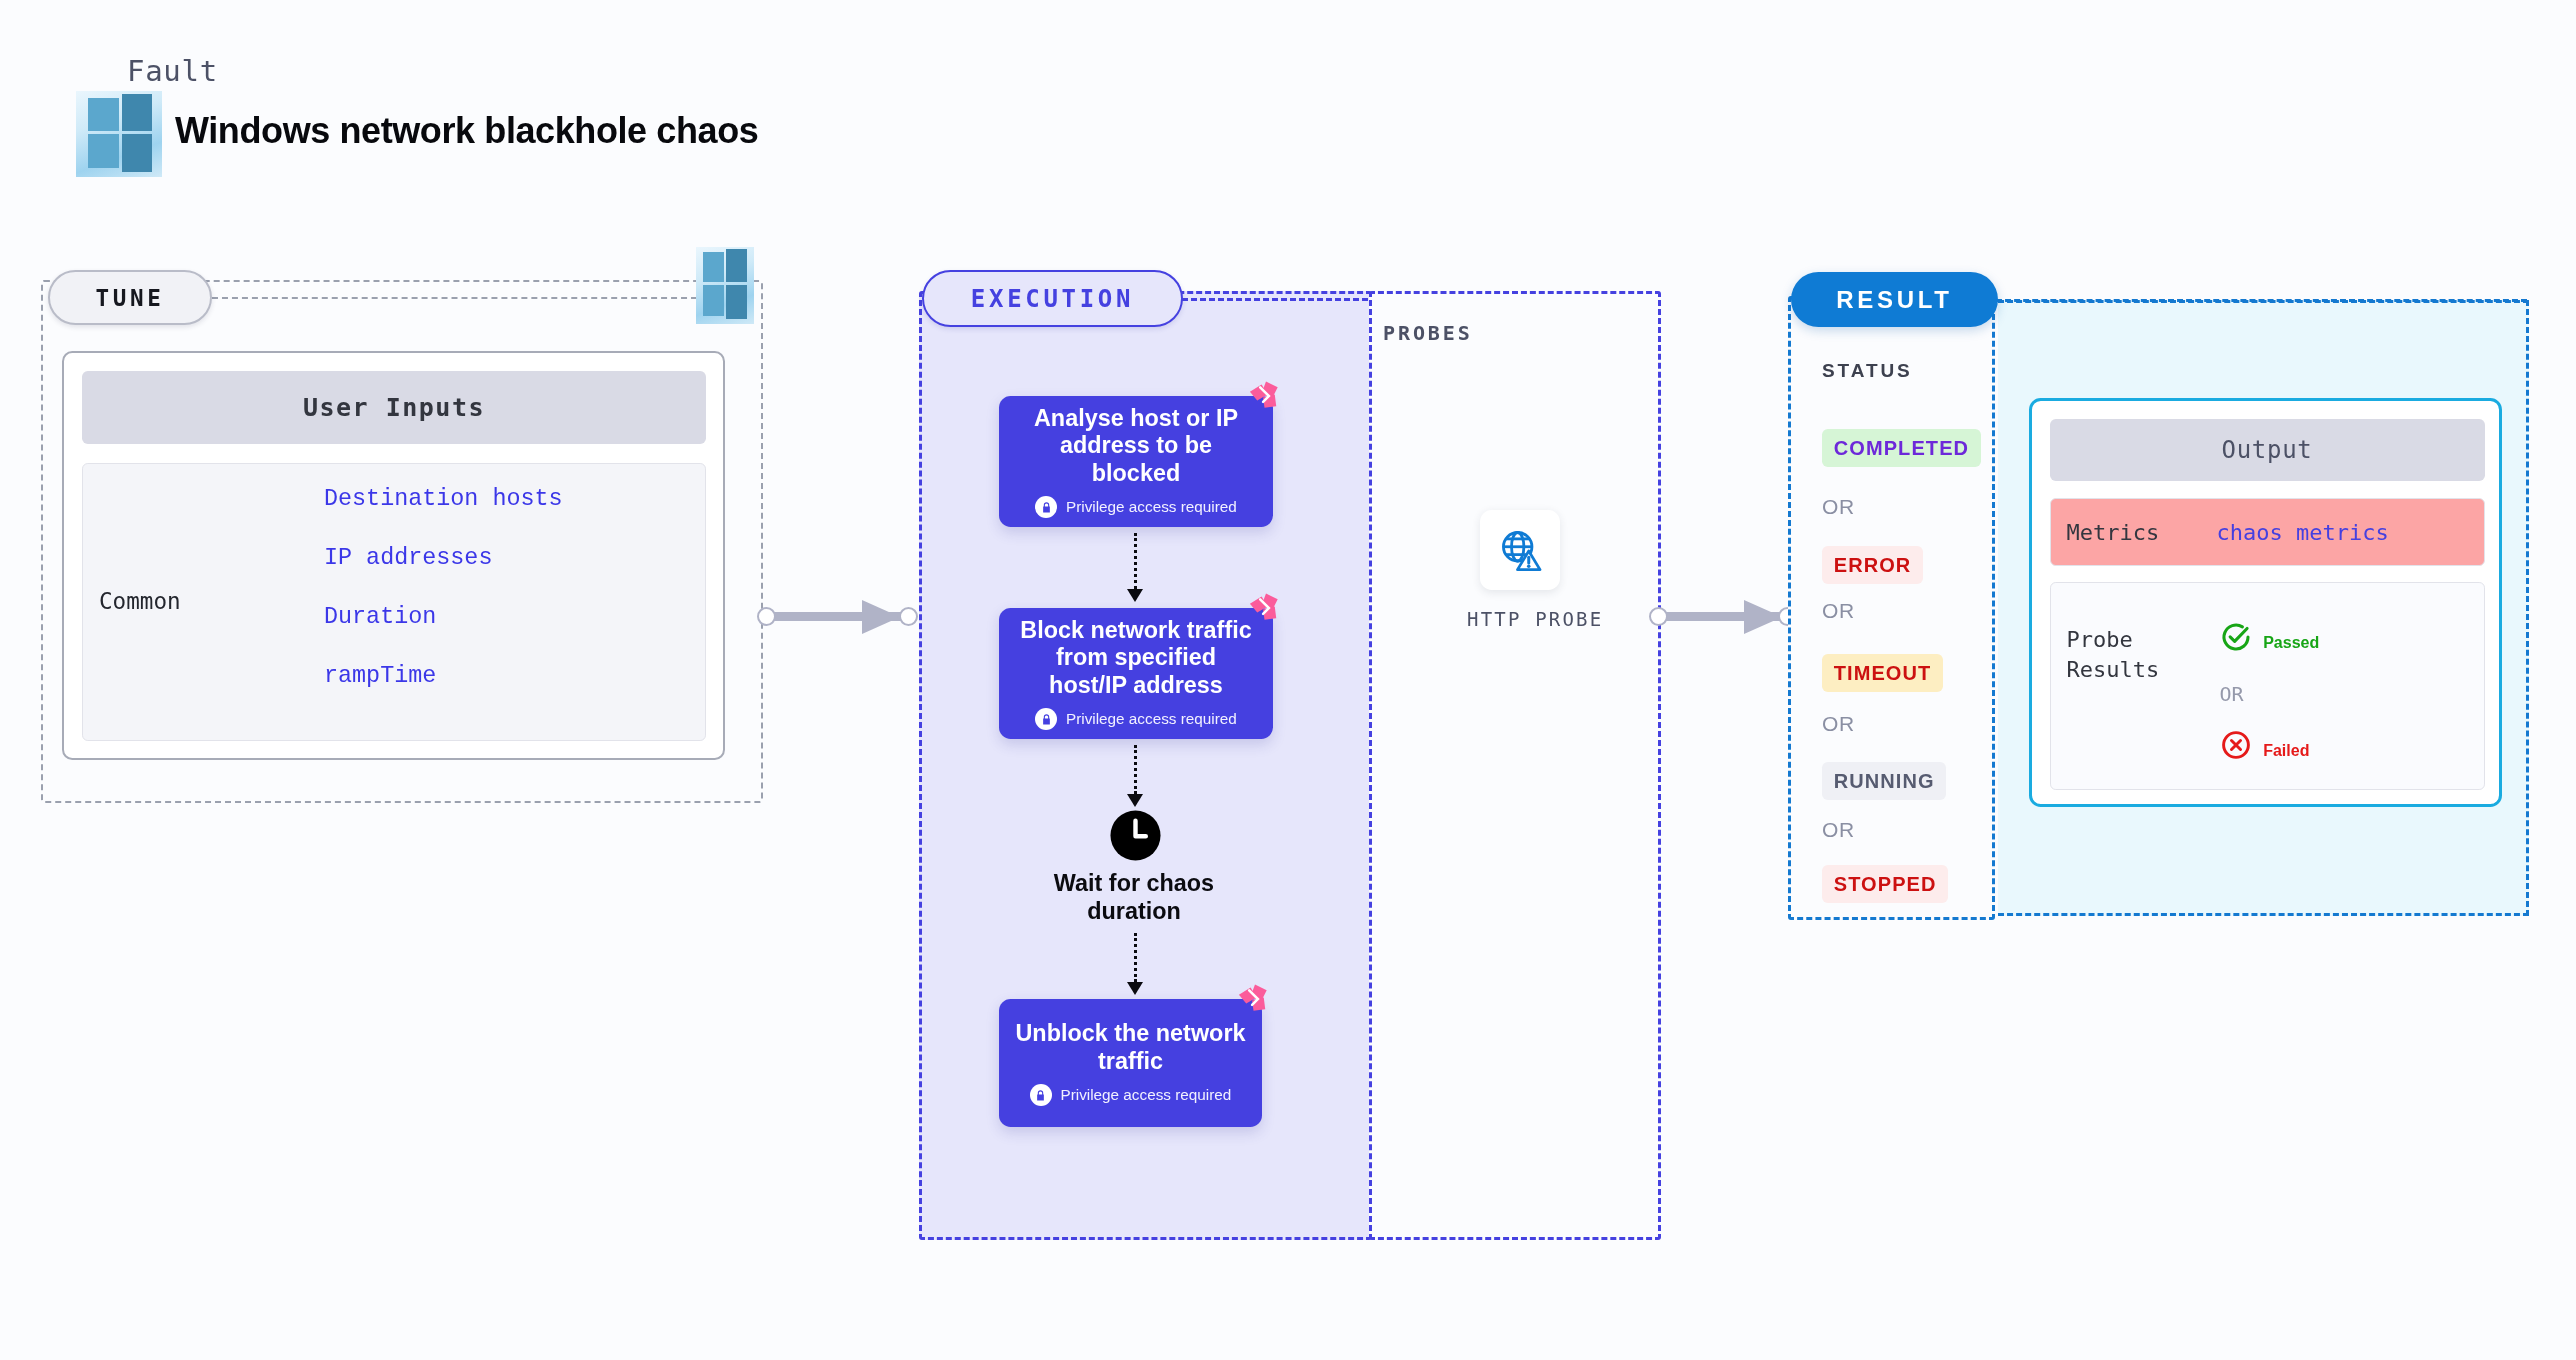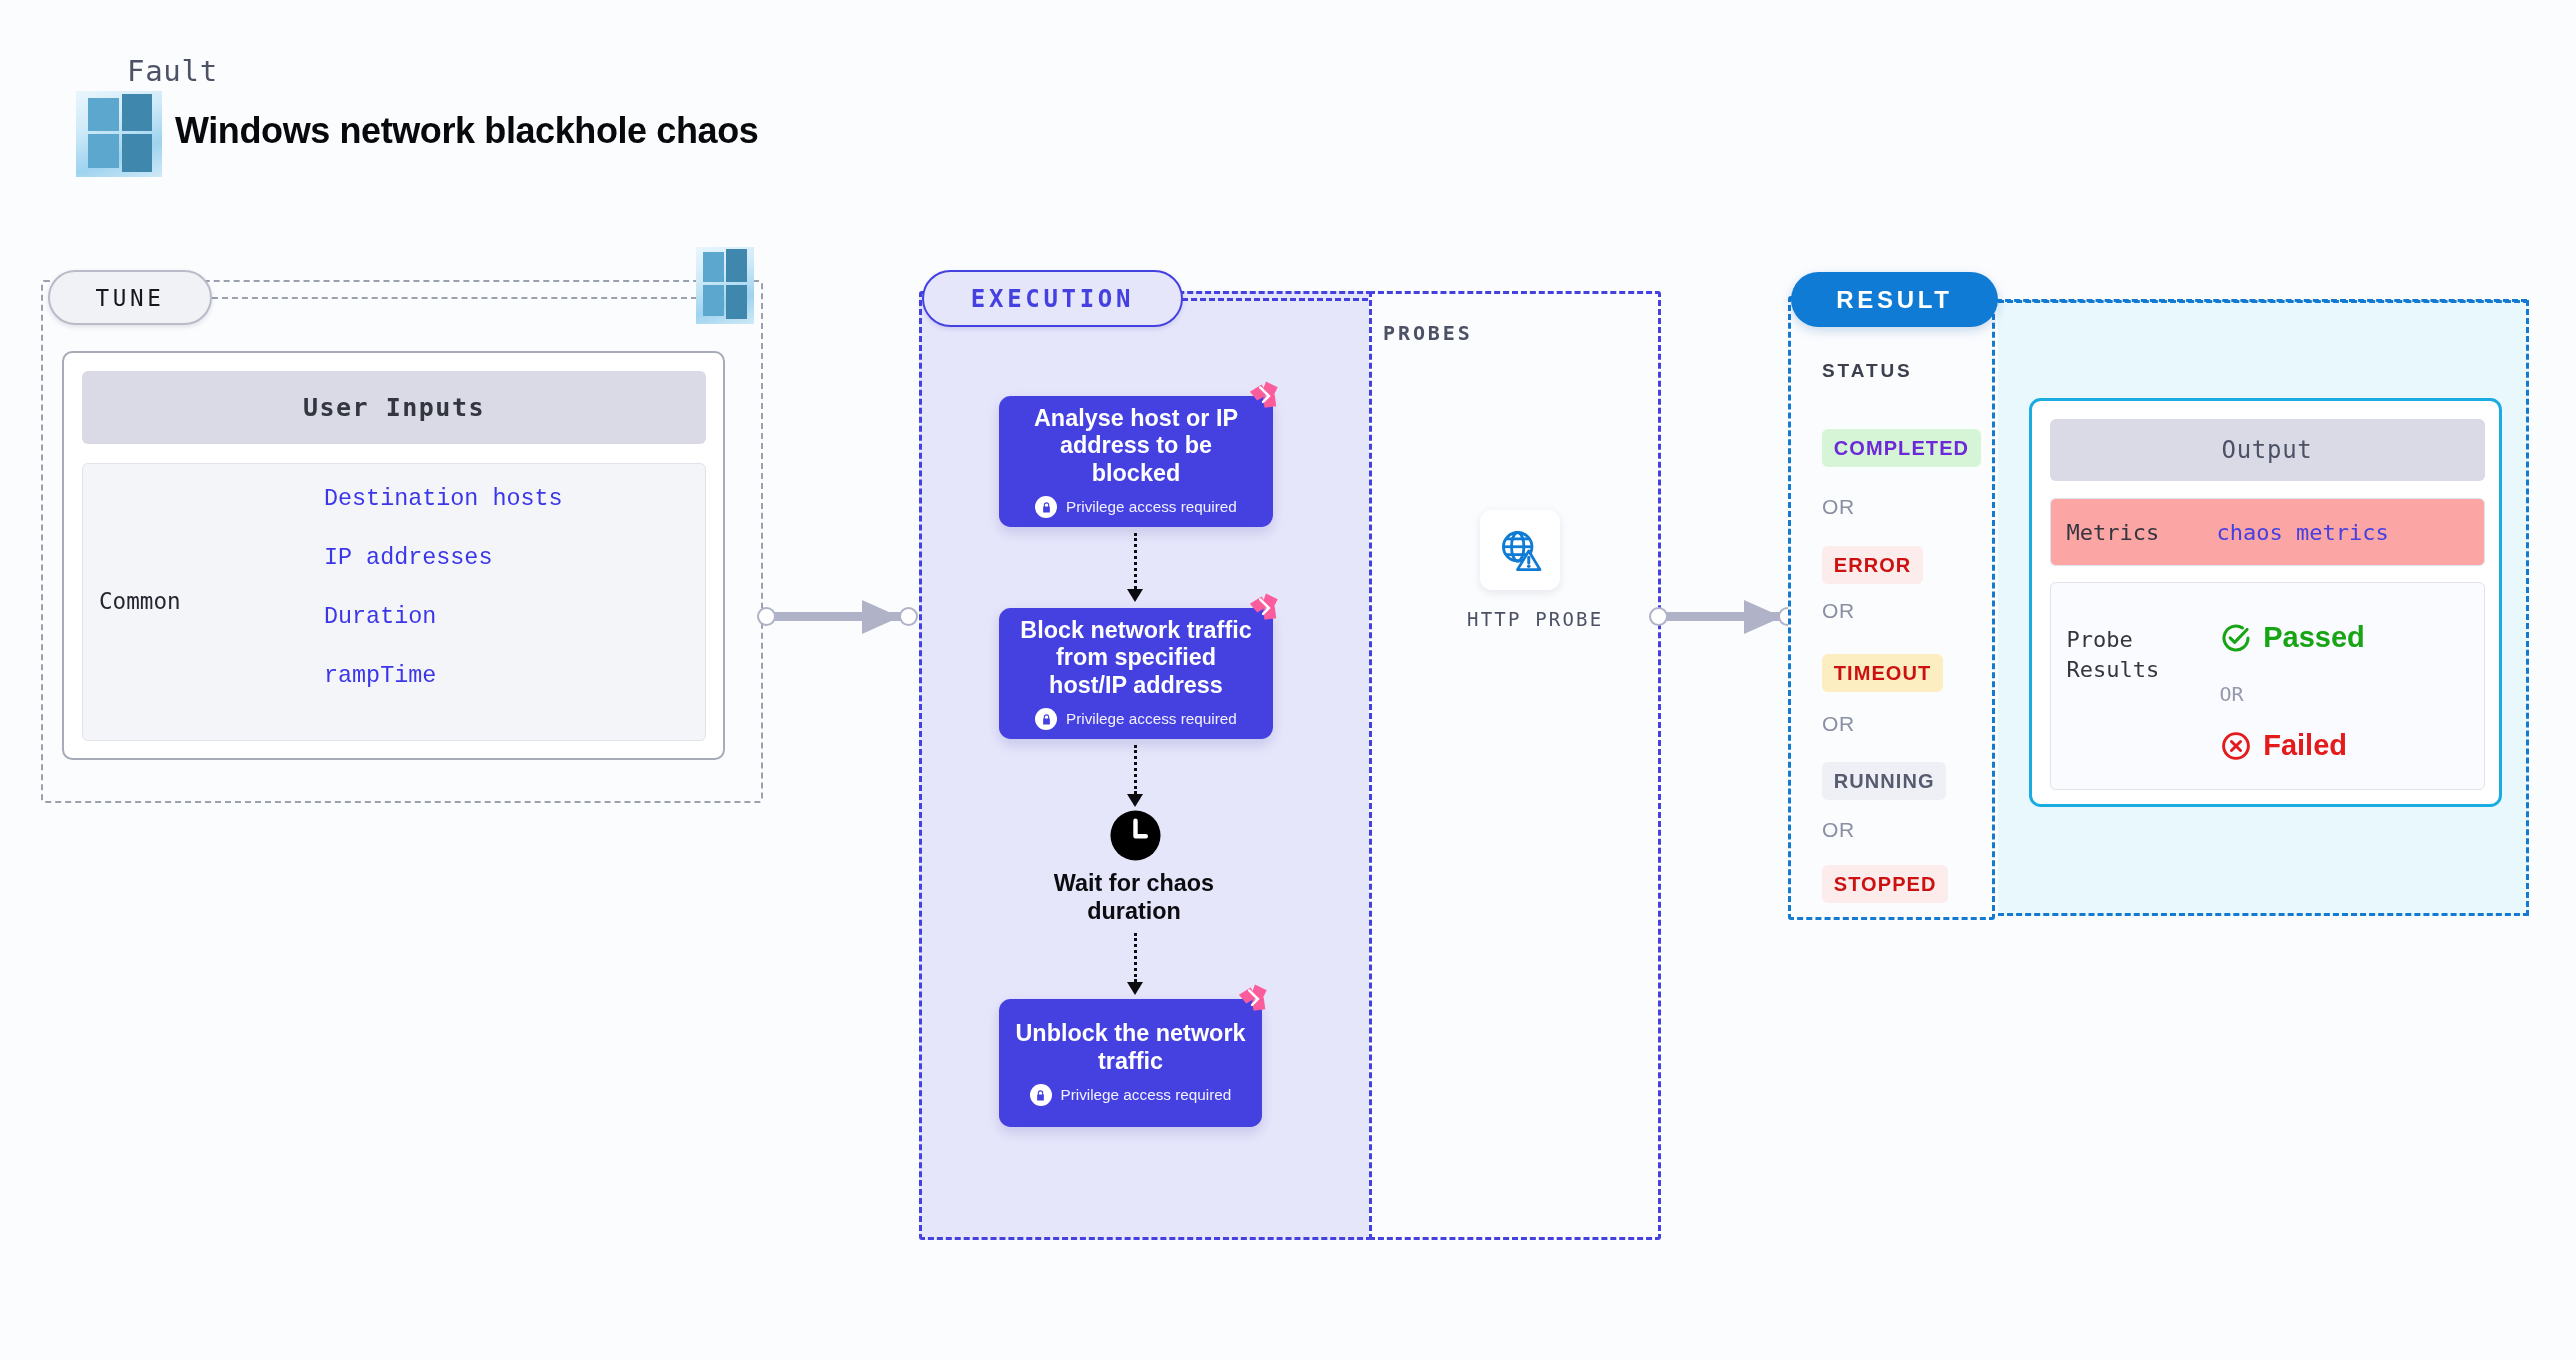--- a/index.html
+++ b/index.html
@@ -36,21 +36,21 @@
   #tune-panel{
     position:absolute;left:41px;top:280px;width:718px;height:519px;
     border:2.2px dashed #9aa0ae;border-radius:2.9px;background:transparent;
   }
   #tune-pill{
     position:absolute;left:48px;top:270px;width:164px;height:55px;
     background:#f1f2f6;border:2.2px solid #b9bcc8;border-radius:29px;
     display:flex;align-items:center;justify-content:center;
     box-shadow:0 2.2px 5.8px rgba(40,45,70,.12);
     font-family:"DejaVu Sans Mono","Liberation Mono",monospace;
-    font-size:22.6px;font-weight:normal;color:#16181f;letter-spacing:3.7px;
+    font-size:22.6px;font-weight:bold;color:#16181f;letter-spacing:3.7px;
     box-sizing:border-box;
   }
   #tune-dashline{
     position:absolute;left:212px;top:297px;width:495px;height:0;
     border-top:2.2px dashed #9aa0ae;
   }
   #win-logo-tune{position:absolute;left:696px;top:247px;width:58px;height:77px;}
 
   #userinputs-card{
     position:absolute;left:62px;top:351px;width:663px;height:409px;
@@ -254,21 +254,21 @@
     position:absolute;left:17.5px;top:181px;width:435px;height:208px;
     background:#fafbfe;border:1.5px solid #e2e3ea;border-radius:5.8px;
     box-sizing:border-box;
   }
   #probe-results-key{
     position:absolute;left:16px;top:42px;width:150px;
     font-family:"DejaVu Sans Mono","Liberation Mono",monospace;
     font-size:22px;color:#33363f;line-height:1.35;
   }
   .probe-outcome{position:absolute;left:169px;display:flex;align-items:center;gap:11.7px;}
-  .probe-outcome .label{font-size:29px;font-weight:bold;}
+  .probe-outcome .label{font-size:16px;font-weight:bold;margin-top:12px;}
   #probe-passed{top:38px;}
   #probe-failed{top:146px;}
   #probe-or{
     position:absolute;left:169px;top:99px;
     font-family:"DejaVu Sans Mono","Liberation Mono",monospace;
     font-size:20px;color:#9599ab;
   }
 </style>
 </head>
 <body>

